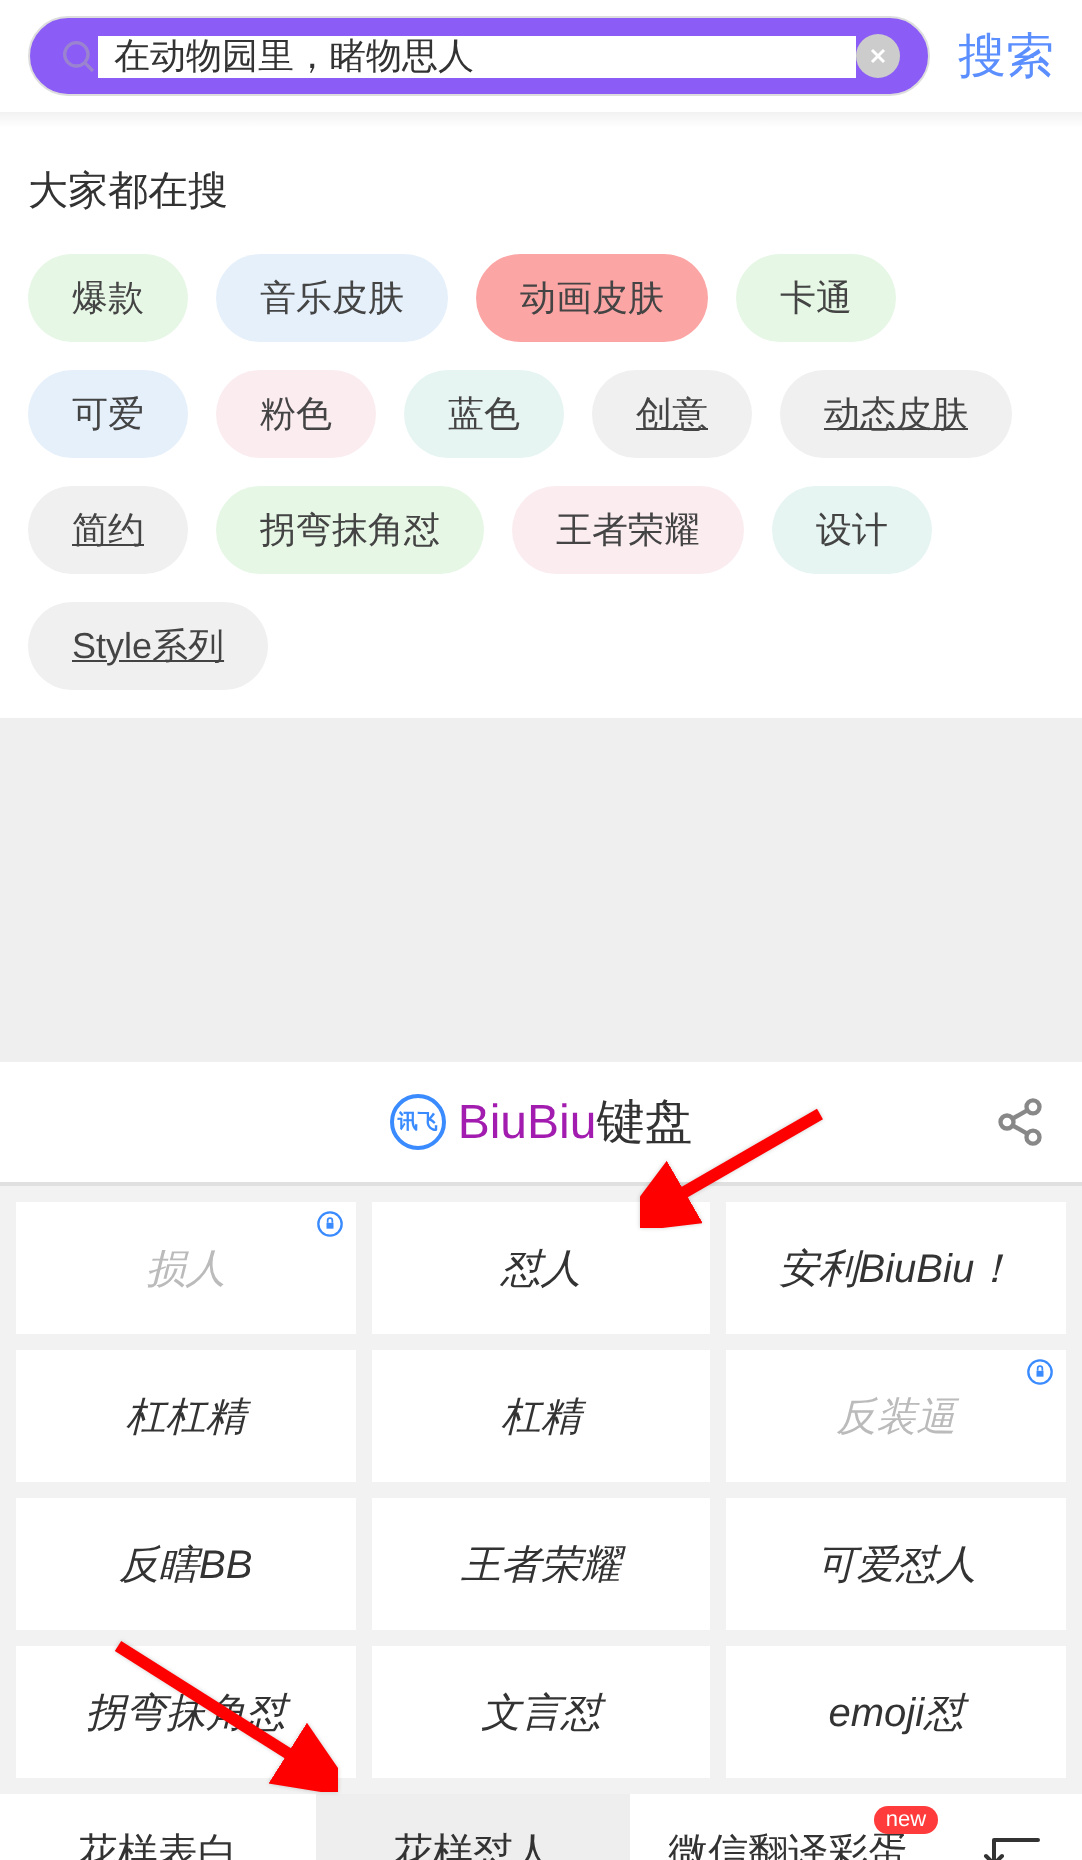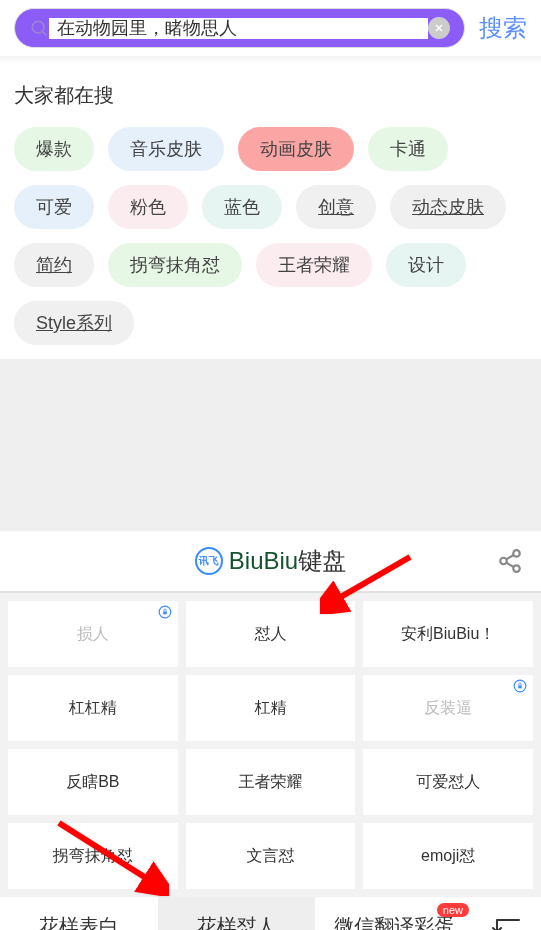--- a/index.html
+++ b/index.html
@@ -28,27 +28,27 @@
     .tag.teal { background: #e6f5f2; }
     .tag.gray { background: #f0f0f0; text-decoration: underline; }
     
     
     .spacer { background: #efefef; height: 172px; }
     
     
     .kb-header { display: flex; align-items: center; padding: 14px 10px; border-bottom: 2px solid #e0e0e0; position: relative; }
     .kb-logo { width: 28px; height: 28px; border-radius: 50%; border: 2px solid #3a8bff; display: flex; align-items: center; justify-content: center; margin-right: 6px; color: #3a8bff; font-size: 10px; font-weight: bold; }
     .kb-title { font-size: 24px; color: #333; }
-    .kb-title .biu { color: #14532d; }
+    .kb-title .biu { color: #a21caf; }
     .share-icon { position: absolute; right: 18px; width: 26px; height: 26px; color: #888; }
     .kb-header-wrap { display:flex; align-items:center; margin: 0 auto; }
 
     
     .grid { display: grid; grid-template-columns: 1fr 1fr 1fr; gap: 8px; padding: 8px; background: #f2f2f2; }
-    .cell { background: #fff; height: 66px; display: flex; align-items: center; justify-content: center; font-size: 16px; color: #333; position: relative; cursor: pointer; }
+    .cell { background: #fff; height: 66px; display: flex; align-items: center; justify-content: center; font-size: 20px; color: #333; position: relative; cursor: pointer; font-style: italic; }
     .cell.locked { color: #bbb; }
     .lock-icon { position: absolute; top: 4px; right: 6px; width: 14px; height: 14px; color: #3a8bff; }
     
     
     .tabs { display: flex; height: 58px; background: #fff; }
     .tab { flex: 1; display: flex; align-items: center; justify-content: center; font-size: 20px; color: #333; position: relative; cursor: pointer; }
     .tab.active { background: #eee; }
     .badge { position: absolute; top: 6px; right: 4px; background: #ff3b3b; color: #fff; font-size: 11px; padding: 1px 6px; border-radius: 8px; margin-left: 12px; }
     .back-btn { width: 68px; display: flex; align-items: center; justify-content: center; font-size: 28px; color: #333; cursor: pointer; }
     

